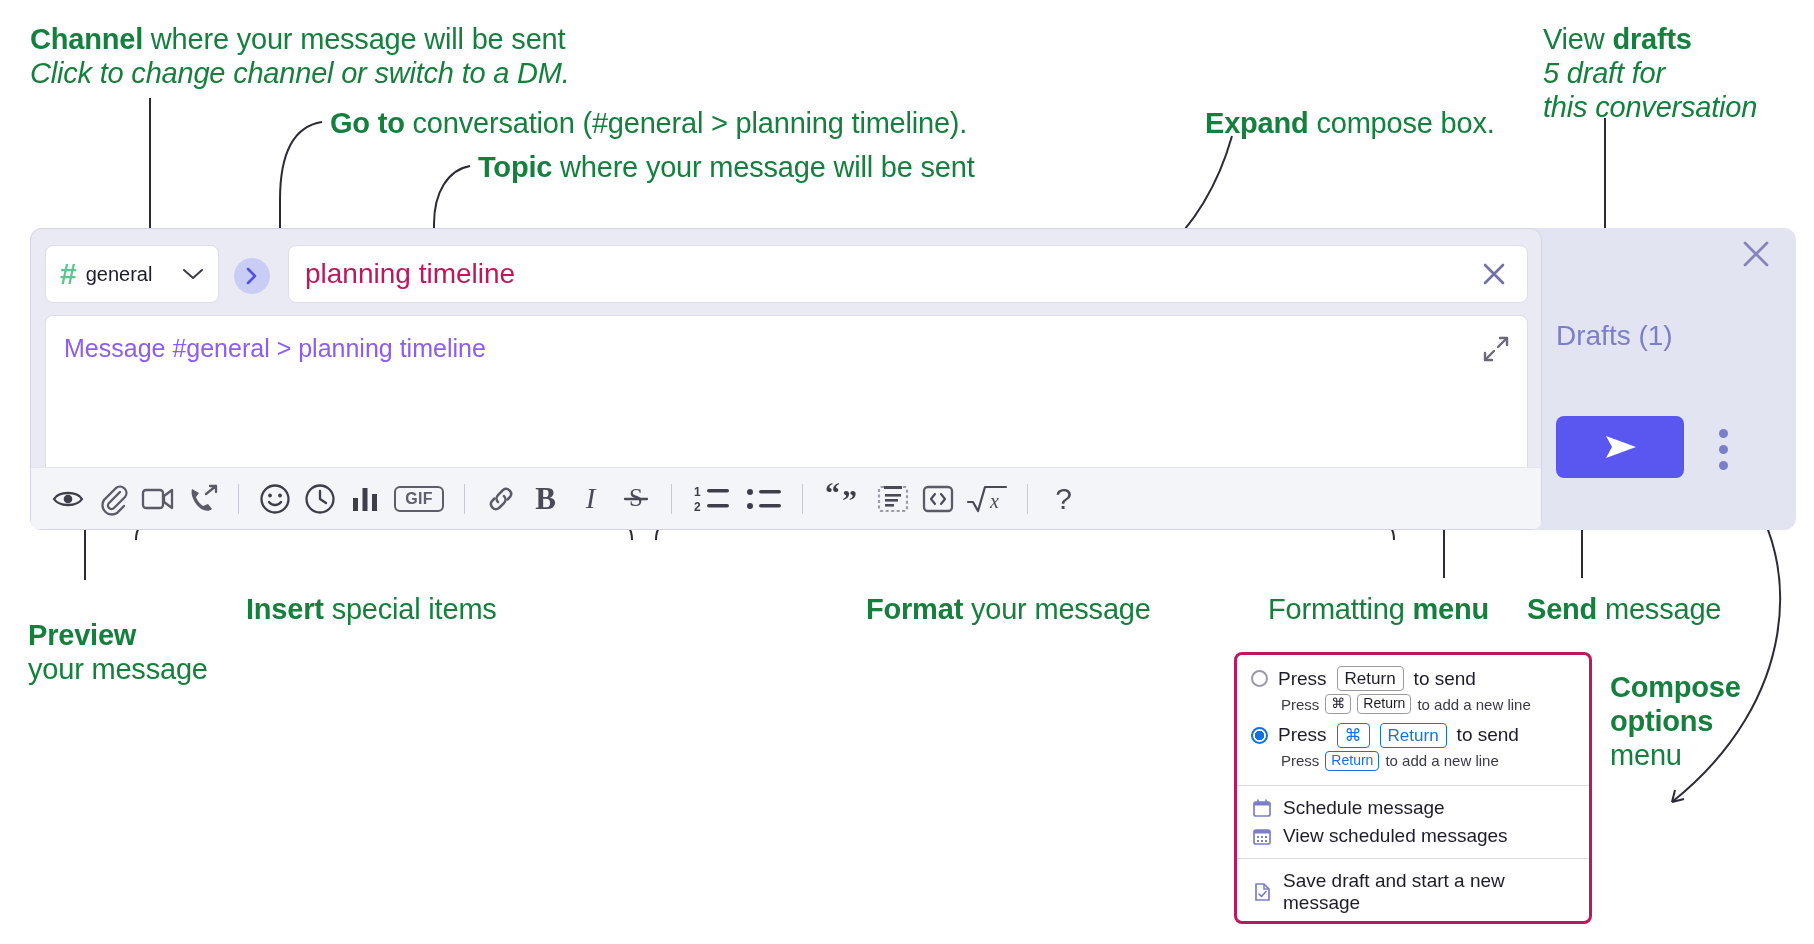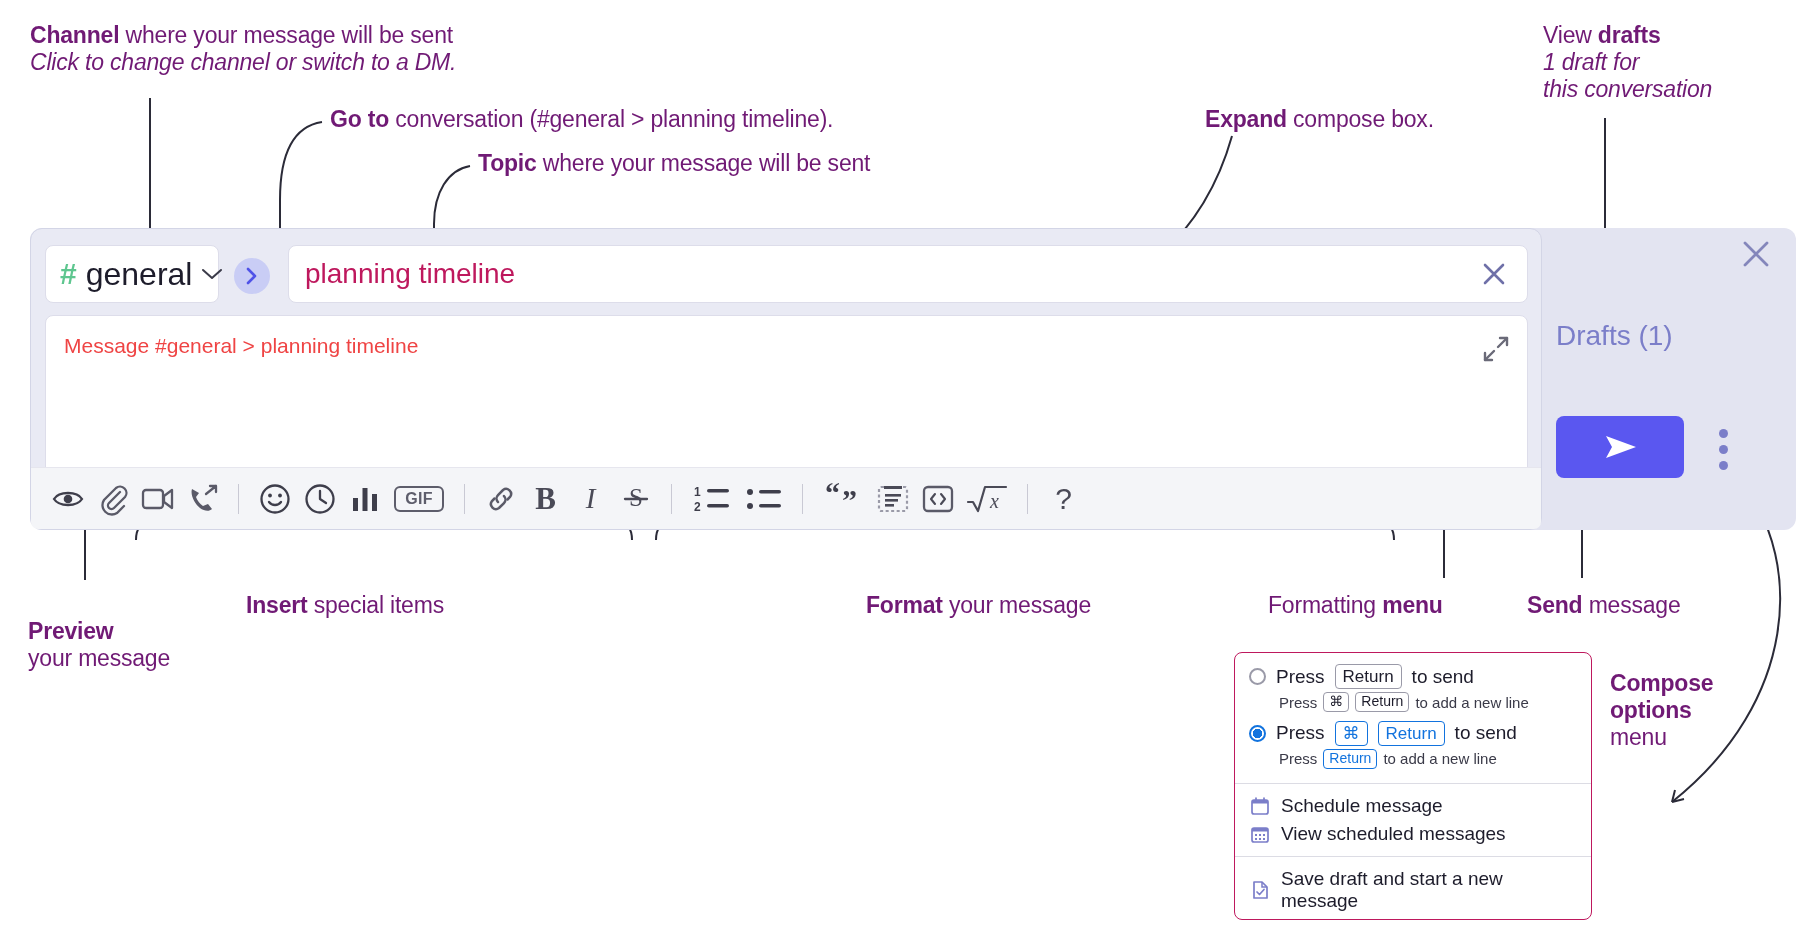--- a/index.html
+++ b/index.html
@@ -1,48 +1,48 @@
 <!DOCTYPE html>
 <html><head>
 <meta charset="utf-8">
 <style>
   html,body{margin:0;padding:0;background:#ffffff;}
   body{width:1814px;height:944px;position:relative;overflow:hidden;
        font-family:"Liberation Sans", sans-serif;color:#1d1c2b;}
   .abs{position:absolute;}
-  .ann{position:absolute;font-size:23px;line-height:1.18;color:#701a75;letter-spacing:-0.2px;}
+  .ann{position:absolute;font-size:29px;line-height:1.18;color:#15803d;letter-spacing:-0.2px;}
   .ann b{font-weight:700;}
   .ann i{font-style:italic;}
   svg{display:block;overflow:visible;}
 
   
   #compose{position:absolute;left:30px;top:228px;width:1766px;height:302px;
            background:#e3e4f1;border-radius:12px;}
   #compose-inner{position:absolute;left:0;top:0;width:1512px;height:302px;
                  background:#e9eaf4;border:1px solid #d3d5e6;border-radius:12px;
                  box-sizing:border-box;}
   .field{background:#ffffff;border:1px solid #ddddea;border-radius:8px;box-sizing:border-box;}
 
   #channel-select{position:absolute;left:14px;top:16px;width:174px;height:58px;
                   display:flex;align-items:center;gap:9px;padding:0 14px;cursor:pointer;}
   #channel-hash{font-size:30px;font-weight:700;color:#5ec68f;line-height:1;}
-  #channel-name{font-size:32px;color:#1d1c2b;}
+  #channel-name{font-size:20px;color:#1d1c2b;}
   #channel-caret{margin-left:auto;}
 
   #goto-btn{position:absolute;left:203px;top:29px;width:36px;height:36px;border-radius:50%;
             background:#c9cdf5;display:flex;align-items:center;justify-content:center;cursor:pointer;}
 
   #topic-field{position:absolute;left:257px;top:16px;width:1240px;height:58px;
                display:flex;align-items:center;padding:0 16px;}
   #topic-value{font-size:28px;color:#be185d;flex:1;}
   #topic-clear{width:34px;height:34px;display:flex;align-items:center;justify-content:center;cursor:pointer;}
 
   #msg-area{position:absolute;left:14px;top:86px;width:1483px;height:198px;
             background:#fff;border:1px solid #ddddea;border-radius:8px;box-sizing:border-box;}
-  #msg-placeholder{position:absolute;left:18px;top:18px;font-size:21px;color:#ef4444;}
+  #msg-placeholder{position:absolute;left:18px;top:18px;font-size:25px;color:#8b5cf6;}
   #expand-btn{position:absolute;right:14px;top:16px;width:34px;height:34px;
               display:flex;align-items:center;justify-content:center;cursor:pointer;}
 
   #toolbar{position:absolute;left:0;bottom:0;width:100%;height:62px;
            background:#f4f5f8;border-top:1px solid #e6e6ee;border-radius:0 0 7px 7px;
            display:flex;align-items:center;padding:0 14px;box-sizing:border-box;}
   .tb{width:45px;height:45px;display:flex;align-items:center;justify-content:center;
       cursor:pointer;flex:0 0 auto;color:#5d5d6b;}
   .tb-sep{width:1px;height:30px;background:#c9c9d4;margin:0 13px;flex:0 0 auto;}
   .gifbox{border:2.5px solid #5d5d6b;border-radius:6px;font-size:16px;font-weight:700;
@@ -54,21 +54,21 @@
                display:flex;align-items:center;justify-content:center;}
   #drafts-link{position:absolute;left:14px;top:92px;font-size:28px;color:#7b7ec9;cursor:pointer;}
   #send-btn{position:absolute;left:14px;top:188px;width:128px;height:62px;background:#5a57f0;
             border-radius:8px;display:flex;align-items:center;justify-content:center;cursor:pointer;}
   #kebab{position:absolute;left:168px;top:196px;width:26px;height:50px;cursor:pointer;
          display:flex;flex-direction:column;align-items:center;justify-content:center;gap:7px;}
   .kdot{width:9px;height:9px;border-radius:50%;background:#7b7ec9;}
 
   
   #menu{position:absolute;left:1234px;top:652px;width:358px;
-        background:#ffffff;border:1px solid #be185d;border-radius:8px;box-sizing:border-box;
+        background:#ffffff;border:3px solid #be185d;border-radius:8px;box-sizing:border-box;
         padding:8px 0 4px 0;}
   .mrow{display:flex;align-items:center;gap:10px;padding:3px 14px;font-size:19px;color:#1d1c2b;cursor:pointer;}
   .msub{display:flex;align-items:center;gap:6px;padding:0 14px 6px 44px;font-size:15px;color:#3a3a48;}
   .radio{width:17px;height:17px;border-radius:50%;border:2px solid #9a9aa8;box-sizing:border-box;
          flex:0 0 auto;}
   .radio.on{border:2px solid #1273de;background:
         radial-gradient(circle, #1273de 0 4.5px, #ffffff 5px 100%);}
   .key{border:1px solid #9a9aa8;border-radius:4px;padding:1px 7px;font-size:17px;color:#1d1c2b;
        background:#fff;line-height:1.25;}
   .key.sm{font-size:14px;padding:0px 5px;}
@@ -91,21 +91,21 @@
 <div class="ann" style="left:478px;top:150px;">
   <b>Topic</b><span> where your message will be sent</span>
 </div>
 
 <div class="ann" style="left:1205px;top:106px;">
   <b>Expand</b><span> compose box.</span>
 </div>
 
 <div class="ann" style="left:1543px;top:22px;">
   <div><span>View </span><b>drafts</b></div>
-  <div><i>1 draft for</i></div>
+  <div><i>5 draft for</i></div>
   <div><i>this conversation</i></div>
 </div>
 
 <div class="ann" style="left:28px;top:592px;margin-top:26px;">
   <div><b>Preview</b></div>
   <div><span>your message</span></div>
 </div>
 
 <div class="ann" style="left:246px;top:592px;">
   <b>Insert</b><span> special items</span>

